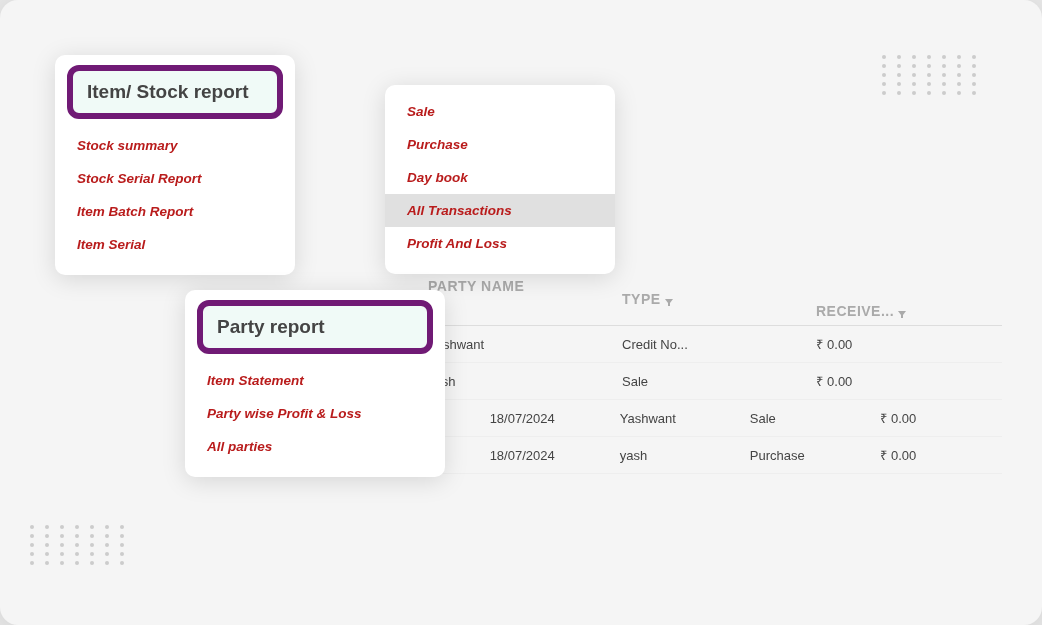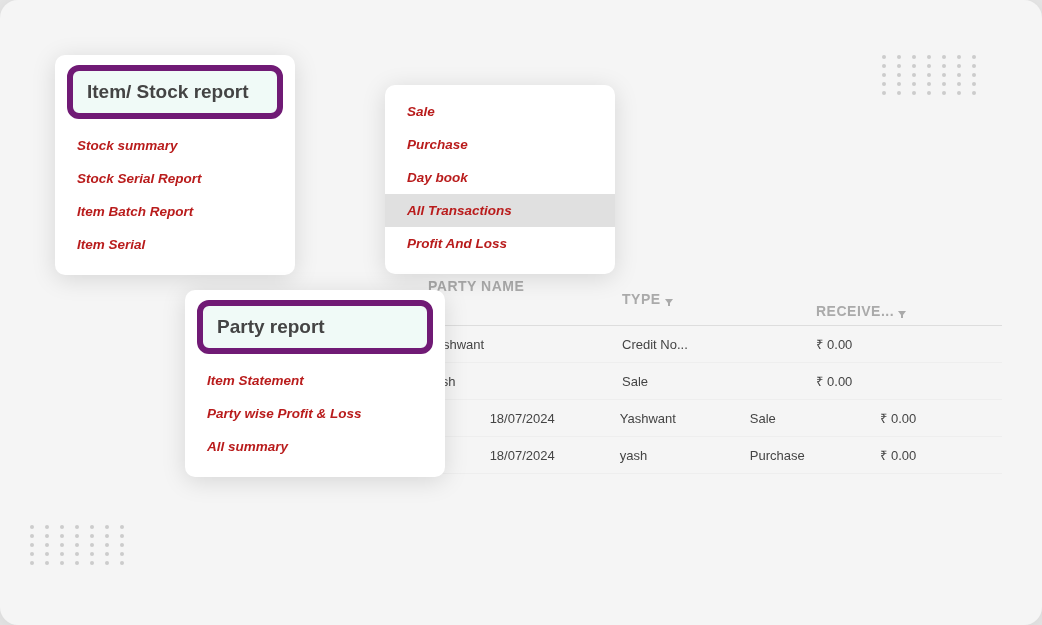--- a/index.html
+++ b/index.html
@@ -310,21 +310,21 @@
     <div class="dropdown-header-box">
       <span>Party report</span>
     </div>
     <div class="dropdown-item">
       <span>Item Statement</span>
     </div>
     <div class="dropdown-item">
       <span>Party wise Profit &amp; Loss</span>
     </div>
     <div class="dropdown-item">
-      <span>All summary</span>
+      <span>All parties</span>
     </div>
   </div>
 
   <div class="dropdown-transaction">
     <div class="dropdown-item">
       <span>Sale</span>
     </div>
     <div class="dropdown-item">
       <span>Purchase</span>
     </div>

